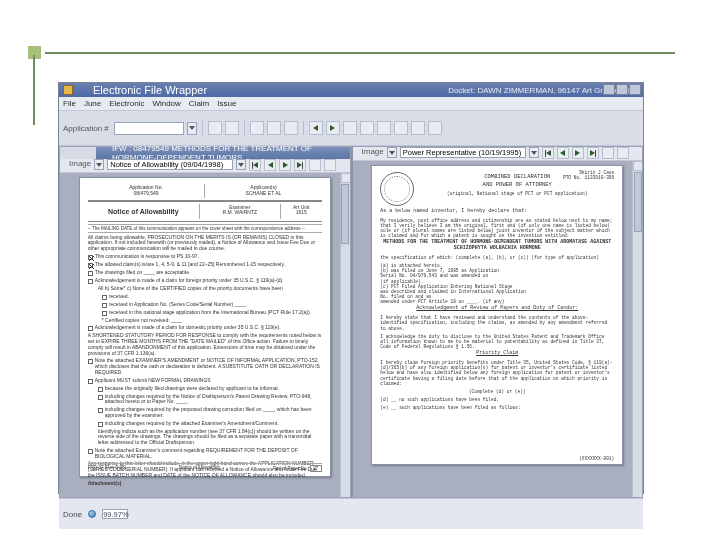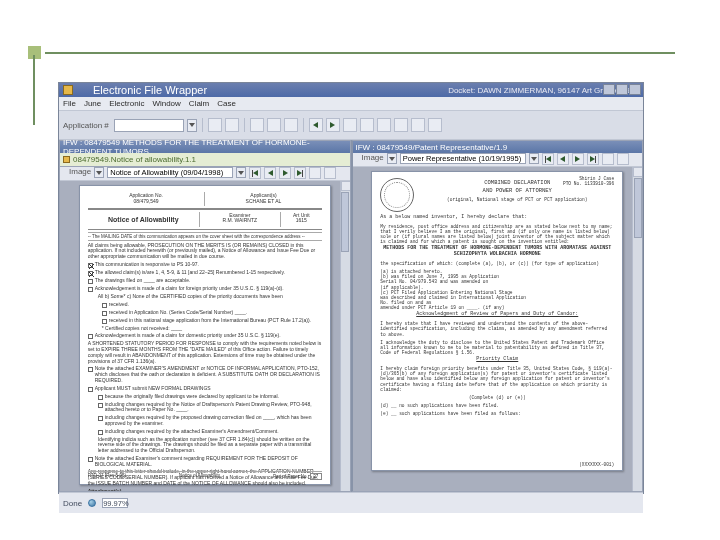--- a/index.html
+++ b/index.html
@@ -17,36 +17,36 @@
   .win-titlebar { height: 14px; background: linear-gradient(#6b7fae,#4d6aa7); display: flex; align-items: center; color: #fff; padding: 0 4px; position: relative; }
   .win-icon { width: 10px; height: 10px; background: #e6b84a; border: 1px solid #8a6a1f; margin-right: 4px; }
   .win-title { flex: 1; font-size: 11px; padding-left: 16px; }
   .win-right { font-size: 8px; color: #e9e9f2; }
   .win-btns { position:absolute; right:2px; top:1px; display:flex; gap:1px;}
   .win-btn { width:12px; height:11px; background:#bfc7d9; border:1px solid #7a8599; }
 
   .menubar { height: 13px; background: #e7eaf1; display: flex; align-items: center; padding: 0 4px; gap: 8px; color: #2b2b2b; }
   .menubar span { cursor: pointer; }
 
-  .toolbar { height: 30px; background: #d9dde7; border-top: 1px solid #c1c7d4; border-bottom: 1px solid #c1c7d4; display: flex; align-items: center; padding: 0 4px; gap: 3px; }
+  .toolbar { height: 36px; background: #d9dde7; border-top: 1px solid #c1c7d4; border-bottom: 1px solid #c1c7d4; display: flex; align-items: center; padding: 0 4px; gap: 3px; }
   .tb-label { color: #555; margin-right: 2px; }
   .tb-input { height: 13px; width: 70px; background: #fff; border: 1px solid #9aa3b6; font-size: 8px; padding: 0 2px; }
   .tb-dd { width: 10px; height: 13px; border: 1px solid #9aa3b6; background: #e9ecf3; display:flex; align-items:center; justify-content:center; }
   .tb-btn { width: 14px; height: 14px; background: #e9ecf3; border: 1px solid #b6bdcd; display:flex; align-items:center; justify-content:center; }
   .tb-sep { width:1px; height:14px; background:#b6bdcd; margin:0 2px; }
   .tri-down { width:0; height:0; border-left:3px solid transparent; border-right:3px solid transparent; border-top:4px solid #555; }
   .arrow-l { width:0; height:0; border-top:3px solid transparent; border-bottom:3px solid transparent; border-right:5px solid #2e5a2e; }
   .arrow-r { width:0; height:0; border-top:3px solid transparent; border-bottom:3px solid transparent; border-left:5px solid #2e5a2e; }
 
   
   .panes { display: flex; height: 352px; background: #b3b9c7; }
   .pane { flex: 1; display: flex; flex-direction: column; border: 1px solid #9aa3b6; background: #d6dbe4; }
   .pane + .pane { border-left: 2px solid #8893a8; }
 
-  .pane-titlebar { height: 12px; background: linear-gradient(#7a8fb8,#5b76a7); color: #fff; padding: 0 3px; display:flex; align-items:center; }
+  .pane-titlebar { height: 12px; background: linear-gradient(#7a8fb8,#5b76a7); color: #fff; padding: 0 16px; display:flex; align-items:center;margin-left:36px; }
   .doc-tab { height: 14px; background: #e5edd4; border-bottom: 1px solid #9aa3b6; display:flex; align-items:center; padding:0 3px; }
   .doc-tab-sq { width:7px; height:7px; border:1px solid #8a6a1f; background:#e6b84a; margin-right:3px; }
   .doc-tab-text { color:#4a6a2e; }
 
   .pane-toolbar { height: 14px; background: #e4e7ef; border-bottom: 1px solid #c1c7d4; display: flex; padding: 0 9px; gap: 3px; }
   .pt-label { color:#555; }
   .pt-input { height: 11px; width: 126px; background:#fff; border:1px solid #9aa3b6; font-size: 7.5px; padding:0 2px; }
   .pt-dd { width:10px; height:11px; border:1px solid #9aa3b6; background:#e9ecf3; display:flex; align-items:center; justify-content:center; }
   .pt-btn { width:12px; height:12px; border:1px solid #b6bdcd; background:#e9ecf3; display:flex; align-items:center; justify-content:center; }
   .bar-v { width:1px; height:7px; background:#444; }
@@ -75,21 +75,21 @@
   .seal-row { display:flex; align-items:flex-start; gap:6px; }
   .seal { width:34px; height:34px; border-radius:50%; border:1px solid #666; position:relative;}
   .seal::after{content:""; position:absolute; inset:3px; border-radius:50%; border:1px dotted #888;}
   .d2-lines { flex:1; }
   .d2-title { text-align:center; font-size:5.5px; margin-top:2px;}
   .d2-block { margin-top:3px; }
   .d2-center { text-align:center; font-weight:bold; margin:2px 0;}
   .d2-small { font-size:4.5px;}
   .d2-corner { position:absolute; top:4px; right:8px; font-size:4.5px; text-align:right;}
 
-  .statusbar { height:21px; background:#e4e7ef; border-top:1px solid #c1c7d4; display:flex; align-items:center; padding:0 4px; gap:6px;}
+  .statusbar { height:31px; background:#e4e7ef; border-top:1px solid #c1c7d4; display:flex; align-items:center; padding:0 4px; gap:6px;}
   .globe { width:8px; height:8px; border-radius:50%; background:radial-gradient(circle at 30% 30%, #a7d1e8, #3b74a3); border:1px solid #3b74a3;}
   .pct-box { width:26px; height:10px; background:#fff; border:1px solid #9aa3b6; font-size:7.5px; text-align:center;}
 </style>
 </head>
 <body>
 
 <div class="slide">
   <div class="title-sq"></div>
   <div class="side-bar"></div>
   <div class="title-underline"></div>
@@ -105,21 +105,21 @@
         <div class="win-btn"></div>
       </div>
     </div>
 
     <div class="menubar">
       <span>File</span>
       <span>June</span>
       <span>Electronic</span>
       <span>Window</span>
       <span>Claim</span>
-      <span>Case</span>
+      <span>Issue</span>
     </div>
 
     <div class="toolbar">
       <span class="tb-label">Application #</span>
       <input class="tb-input" value="" style="">
       <div class="tb-dd">
           <div class="tri-down"></div>
         </div>
       <div class="tb-sep"></div>
       <div class="tb-btn"></div>
@@ -141,24 +141,20 @@
       <div class="tb-btn"></div>
       <div class="tb-btn"></div>
       <div class="tb-btn"></div>
     </div>
 
     <div class="panes">
 
       <div class="pane">
         <div class="pane-titlebar">
           <span>IFW : 08479549 METHODS FOR THE TREATMENT OF HORMONE-DEPENDENT TUMORS ...</span>
-        </div>
-        <div class="doc-tab">
-          <div class="doc-tab-sq"></div>
-          <span class="doc-tab-text">08479549.Notice of allowability.1.1</span>
         </div>
         <div class="pane-toolbar">
           <span class="pt-label">Image</span>
           <div class="pt-dd">
               <div class="tri-down"></div>
             </div>
           <input class="pt-input" value="Notice of Allowability (09/04/1998)" style="">
           <div class="pt-dd">
               <div class="tri-down"></div>
             </div>
@@ -295,23 +291,20 @@
             </div>
           </div>
           <div class="scrollbar-v">
             <div class="sb-btn"></div>
             <div class="sb-thumb"></div>
           </div>
         </div>
       </div>
 
       <div class="pane">
-        <div class="pane-titlebar">
-          <span>IFW : 08479549/Patent Representative/1.9</span>
-        </div>
         <div class="pane-toolbar">
           <span class="pt-label">Image</span>
           <div class="pt-dd">
               <div class="tri-down"></div>
             </div>
           <input class="pt-input" value="Power Representative (10/19/1995)" style="">
           <div class="pt-dd">
               <div class="tri-down"></div>
             </div>
           <div class="pt-btn">

